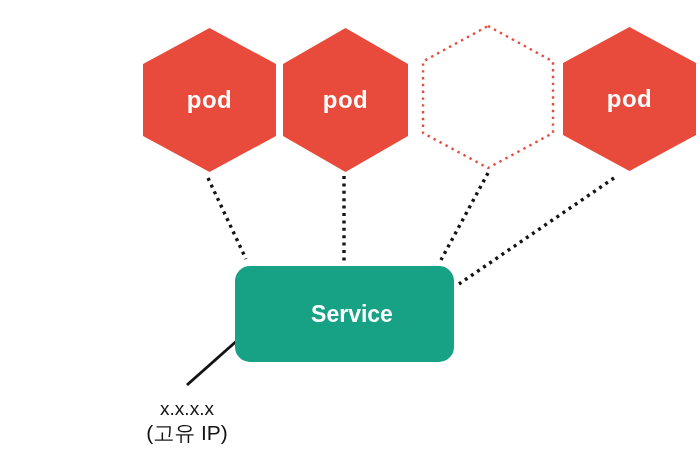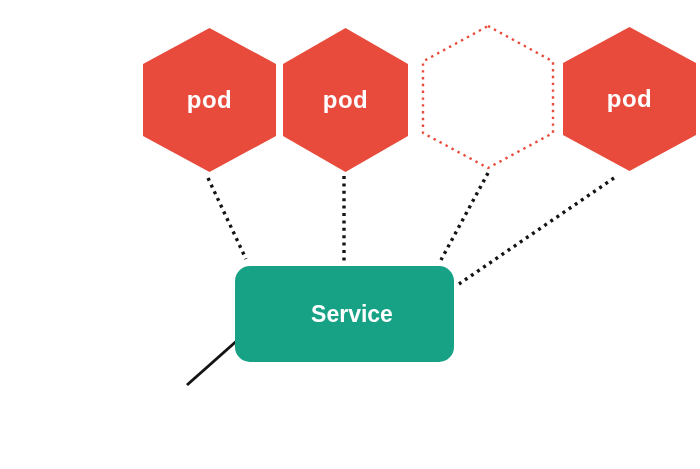--- a/index.html
+++ b/index.html
@@ -109,15 +109,17 @@
 
   <div class="pod-label" style="left:209.5px; top:100px;">pod</div>
   <div class="pod-label" style="left:345.5px; top:100px;">pod</div>
   <div class="pod-label" style="left:629.5px; top:99px;">pod</div>
 
   <div class="service-label">
     <div>Service</div>
   </div>
 
   <div class="ip-label">
+    <div class="ip-line1">x.x.x.x</div>
+    <div class="ip-line2">(고유 IP)</div>
   </div>
 
 </div>
 
 </body></html>

